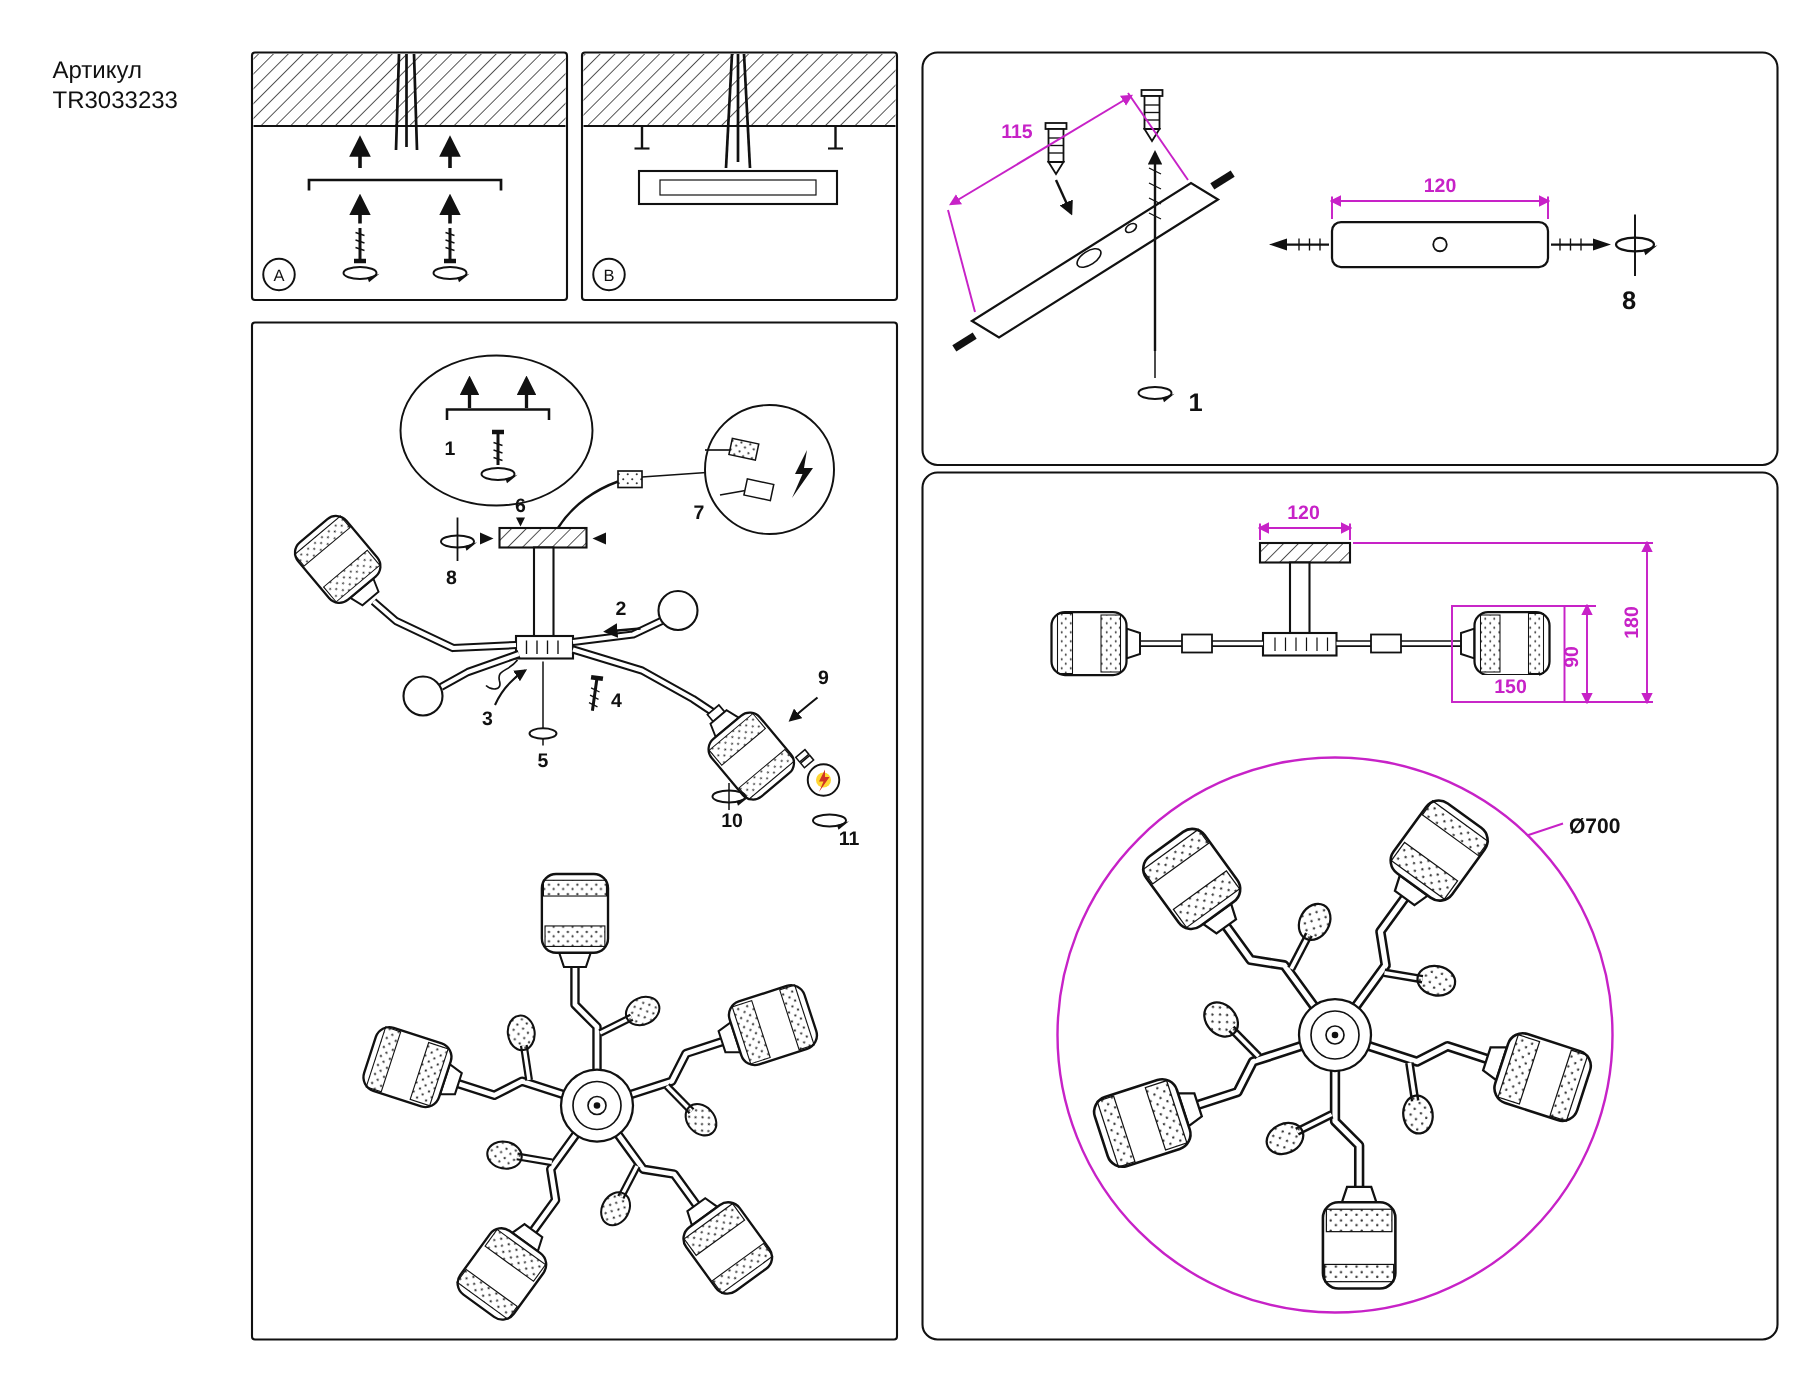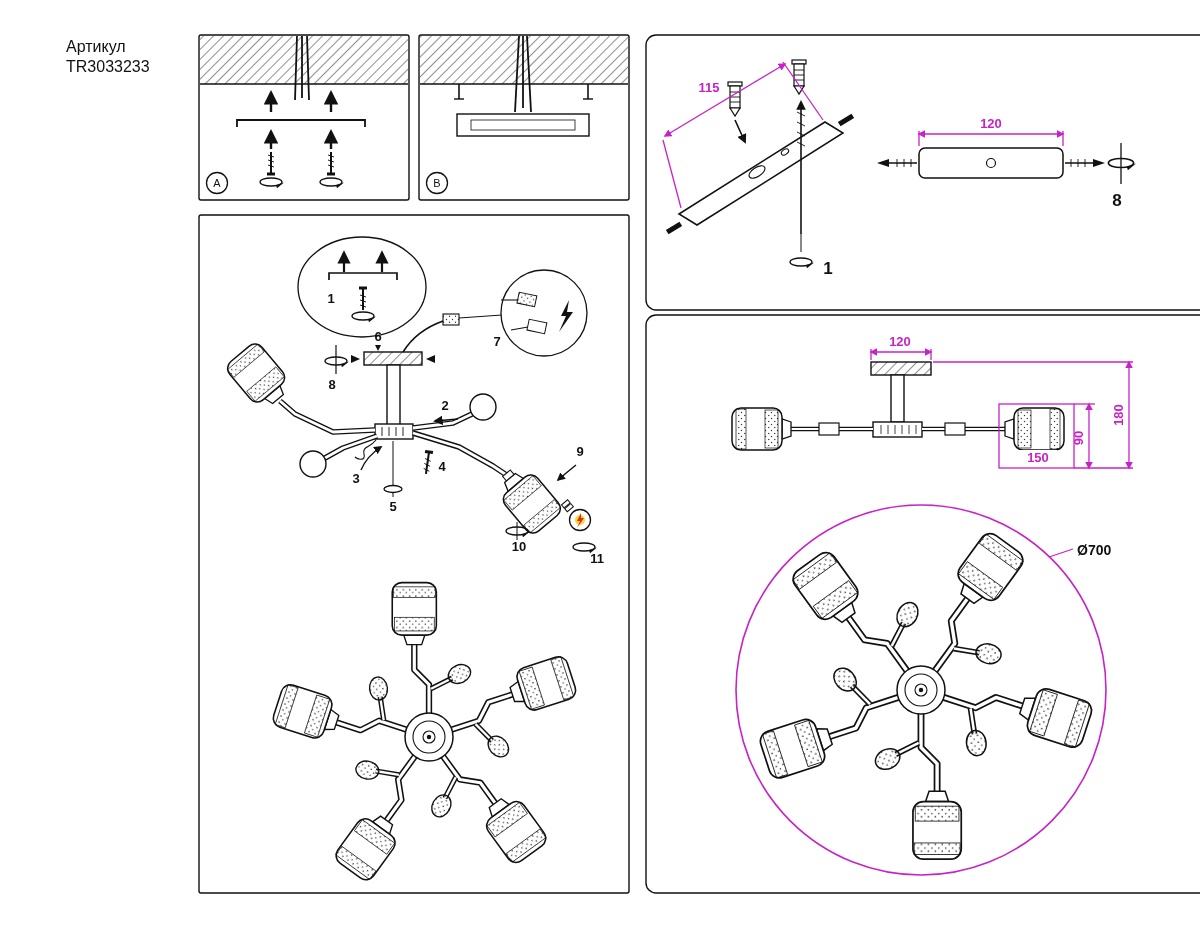--- a/index.html
+++ b/index.html
@@ -1,17 +1,17 @@
 <!DOCTYPE html>
 <html><head>
 <meta charset="utf-8">
 <style>
   html,body{margin:0;padding:0;background:#ffffff;}
   .sheet{width:1075px;height:933px;position:relative;background:#fff;
-         font-family:"Liberation Sans", sans-serif;padding-left:31px;}
+         font-family:"Liberation Sans", sans-serif;}
   svg{display:block;}
   text{font-family:"Liberation Sans", sans-serif;fill:#111;}
   .hdr{font-size:16px;}
   .cap{font-size:11px;text-anchor:middle;}
   .num{font-size:13px;font-weight:bold;text-anchor:middle;}
   .big{font-size:17px;font-weight:bold;text-anchor:middle;}
   .dim{font-size:13px;font-weight:bold;text-anchor:middle;fill:#c722c7;}
   .dia{font-size:14px;font-weight:bold;}
 </style>
 </head>

